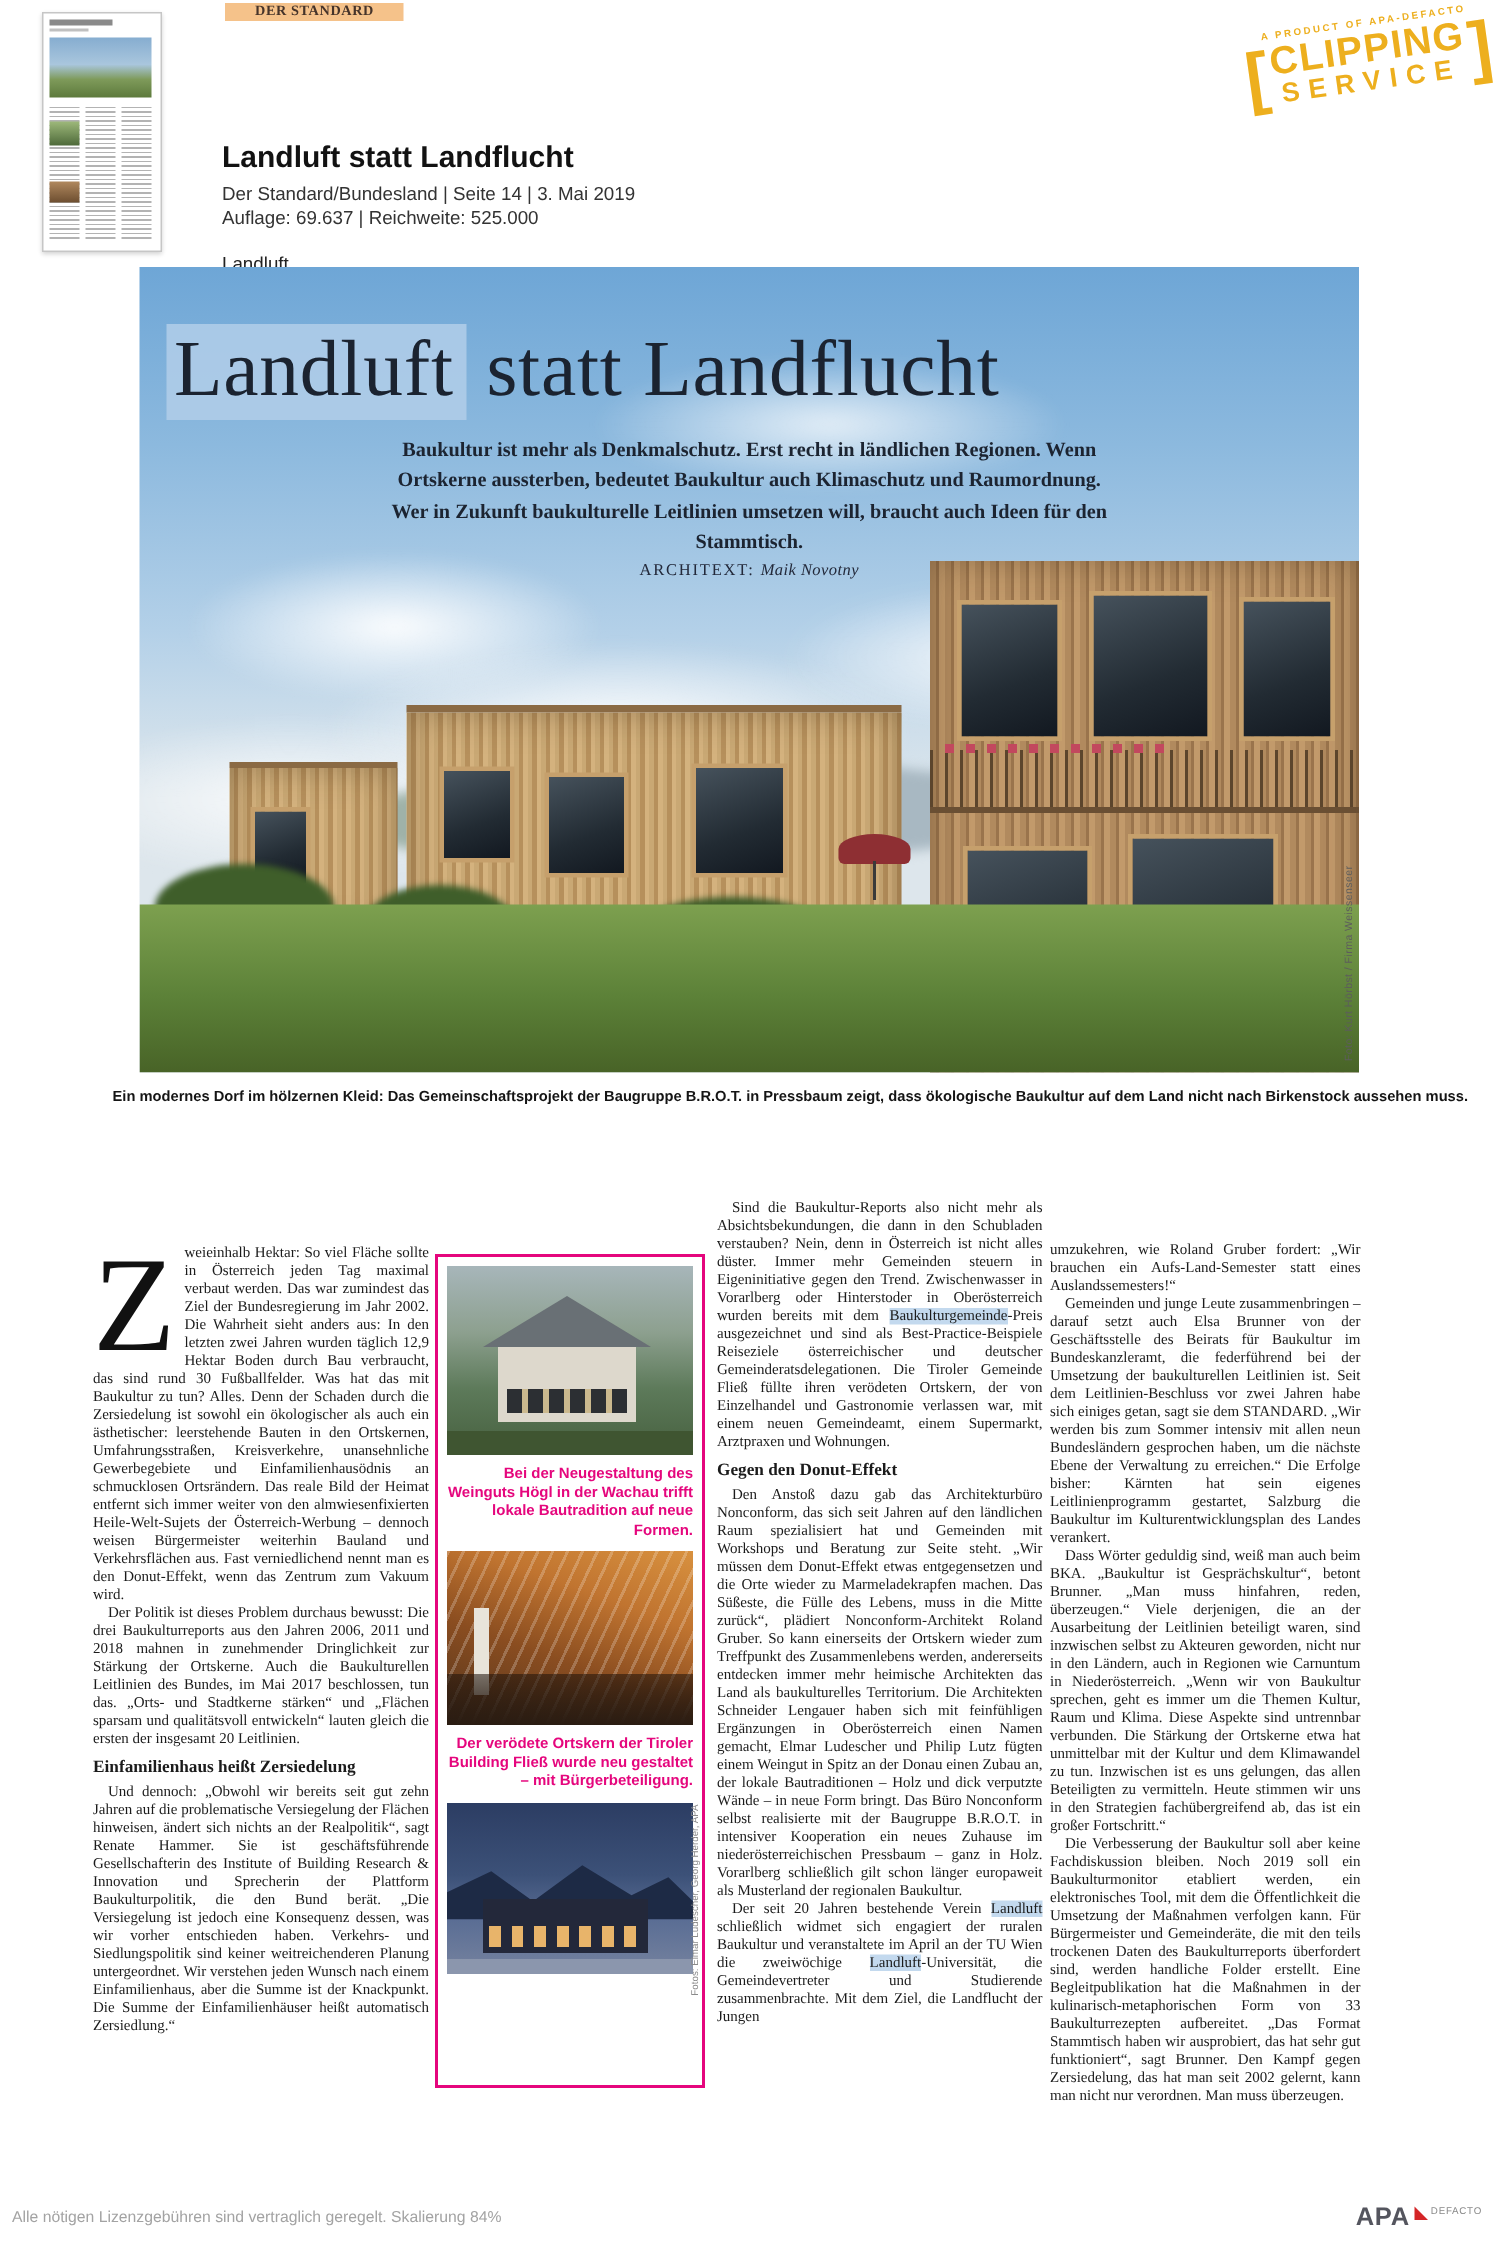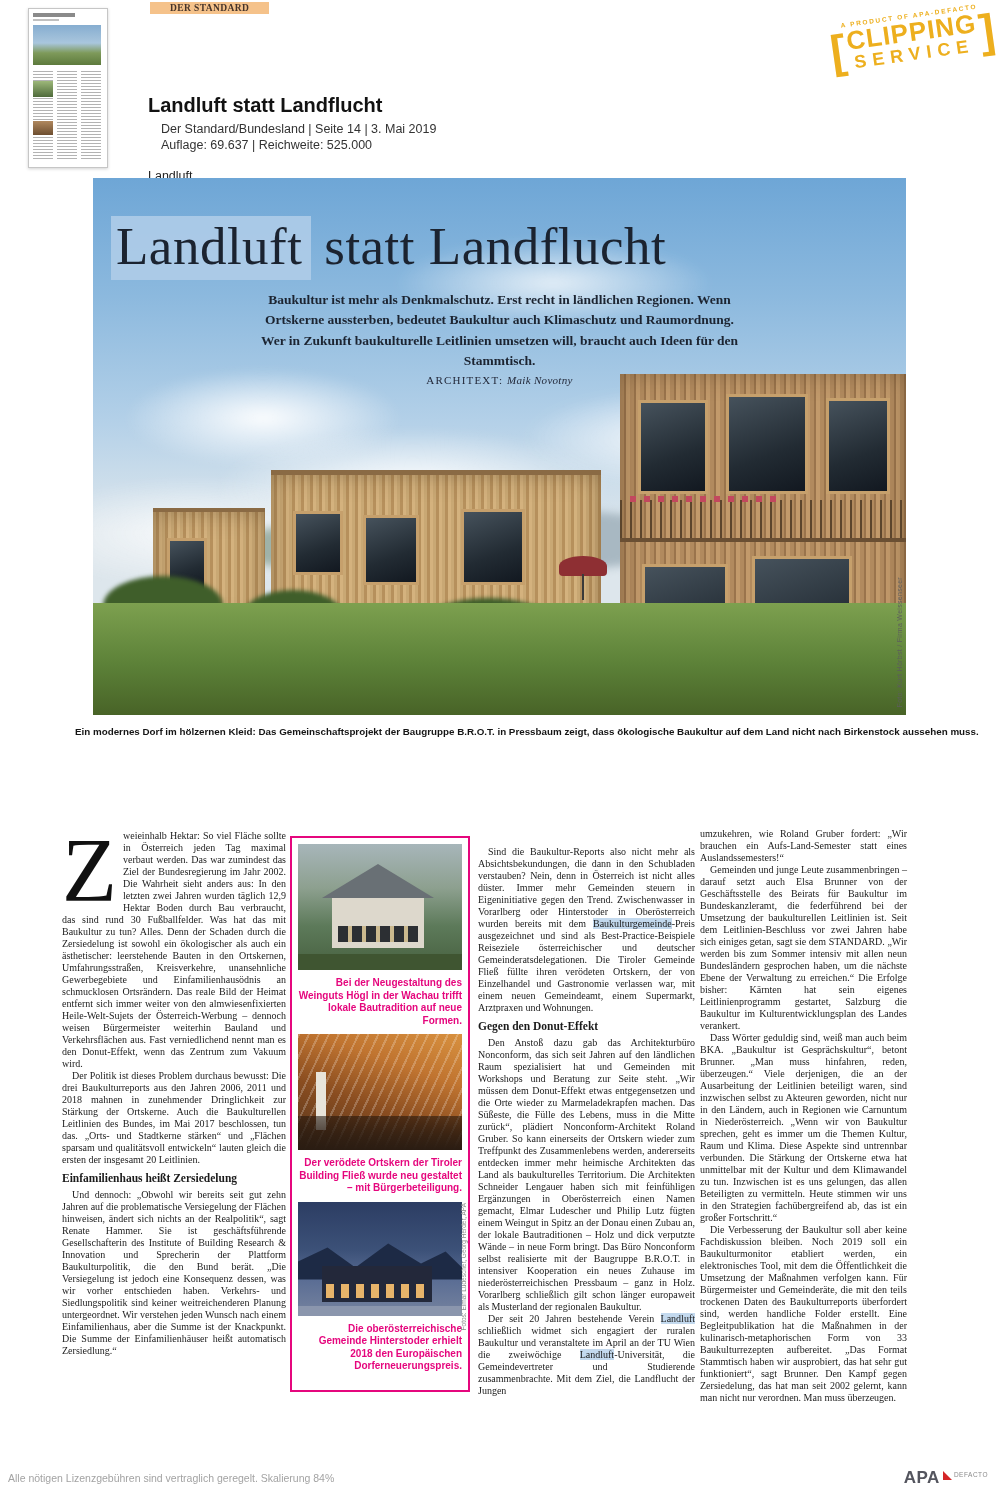--- a/index.html
+++ b/index.html
@@ -32,21 +32,21 @@
   .stamp-top{font-size:6.5px;font-weight:bold;letter-spacing:1.7px;margin-bottom:1px;white-space:nowrap;}
   .stamp-main{display:flex;align-items:center;justify-content:center;}
   .stamp-bracket{font-size:46px;font-weight:900;line-height:.85;}
   .stamp-words{margin:0 2px;}
   .stamp-line1{font-size:26px;font-weight:900;letter-spacing:1px;line-height:.95;}
   .stamp-line2{font-size:18px;font-weight:900;letter-spacing:6px;line-height:1.05;}
 
   
   .clip-header{position:absolute;left:148px;top:94px;width:520px;}
   .clip-title{font-size:20px;font-weight:bold;color:#121212;margin:0 0 4px;}
-  .clip-meta{font-size:12.5px;color:#333;line-height:1.3;margin-left:13px;}
+  .clip-meta{font-size:12.5px;color:#333;line-height:1.3;}
   .clip-keyword{font-size:12.5px;color:#222;margin-top:15px;}
 
   
   .hero{position:absolute;left:93px;top:178px;width:813px;height:537px;overflow:hidden;
         background:linear-gradient(180deg,#6ea6d6 0%,#8cb9de 22%,#b3d0e8 45%,#cfdfeb 58%,#dde6ec 66%);}
   .cloud{position:absolute;border-radius:50%;filter:blur(5px);
          background:radial-gradient(ellipse at center,rgba(255,255,255,.95) 0%,rgba(255,255,255,0) 70%);}
   .hill{position:absolute;border-radius:50%;filter:blur(4px);}
   .wood{position:absolute;background:repeating-linear-gradient(90deg,#b18a5e 0 4px,#9a744c 4px 6px,#c29a6b 6px 10px);
         box-shadow:inset 0 0 25px rgba(60,40,20,.35);}
@@ -78,21 +78,21 @@
 
   
   .bodycol{position:absolute;font-family:"Liberation Serif",serif;font-size:10px;line-height:1.2;
            text-align:justify;color:#1b1b1b;}
   .bodycol p{margin:0;text-indent:10px;}
   .bodycol p.noindent{text-indent:0;}
   .subhead{font-weight:bold;font-size:11.5px;margin:6px 0 3px;text-align:left;}
   .dropcap{float:left;font-size:90px;line-height:74px;padding:4px 6px 0 0;font-family:"Liberation Serif",serif;color:#111;}
   .hl{background:#c3d9ee;}
   .col1{left:62px;top:830px;width:224px;}
-  .col3{left:478px;top:846px;width:217px;}
+  .col3{left:478px;top:800px;width:217px;}
   .col4{left:700px;top:828px;width:207px;}
 
   
   .media-box{position:absolute;left:290px;top:836px;width:180px;height:556px;box-sizing:border-box;
              border:2px solid #e5067d;padding:6px;display:flex;flex-direction:column;gap:7px;}
   .m-caption{color:#e5067d;font-weight:bold;font-size:10px;line-height:1.25;text-align:right;}
   .m-img{position:relative;width:100%;overflow:hidden;flex:none;}
   .m-img1{height:126px;background:linear-gradient(180deg,#a7b6ba 0%,#8da08f 35%,#5d7a5a 65%,#46603f 100%);}
   .m-house{position:absolute;left:34px;bottom:22px;width:92px;height:50px;background:#ddd8cc;}
   .m-roof{position:absolute;left:24px;bottom:72px;width:0;height:0;
@@ -241,21 +241,20 @@
       <div class="m-col"></div>
       <div class="m-floor"></div>
     </div>
     <div class="m-caption">Der verödete Ortskern der Tiroler Building Fließ wurde neu gestaltet – mit Bürgerbeteiligung.</div>
     <div class="m-img m-img3">
       <div class="m-mtn"></div>
       <div class="m-bldg"></div>
       <div class="m-lights"></div>
       <div class="m-snow"></div>
     </div>
-    <div class="m-caption">Die oberösterreichische Gemeinde Hinterstoder erhielt 2018 den Europäischen Dorferneuerungspreis.</div>
     <div class="media-credit">Fotos: Elmar Ludescher, Georg Herder, APA</div>
   </div>
 
   <div class="footer">
     <div class="license">Alle nötigen Lizenzgebühren sind vertraglich geregelt. Skalierung 84%</div>
     <div class="apa-logo">
       <span class="apa-txt">APA</span>
       <span class="apa-tri"></span>
       <span class="apa-sub">DEFACTO</span>
     </div>

